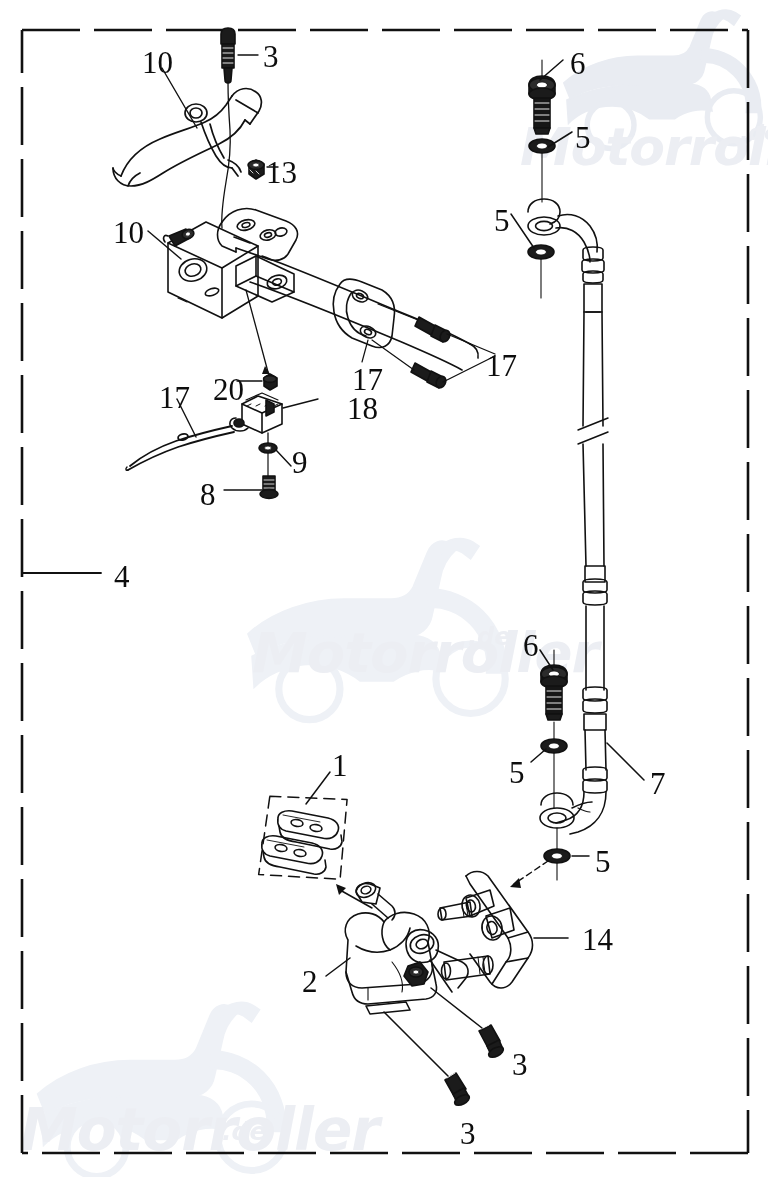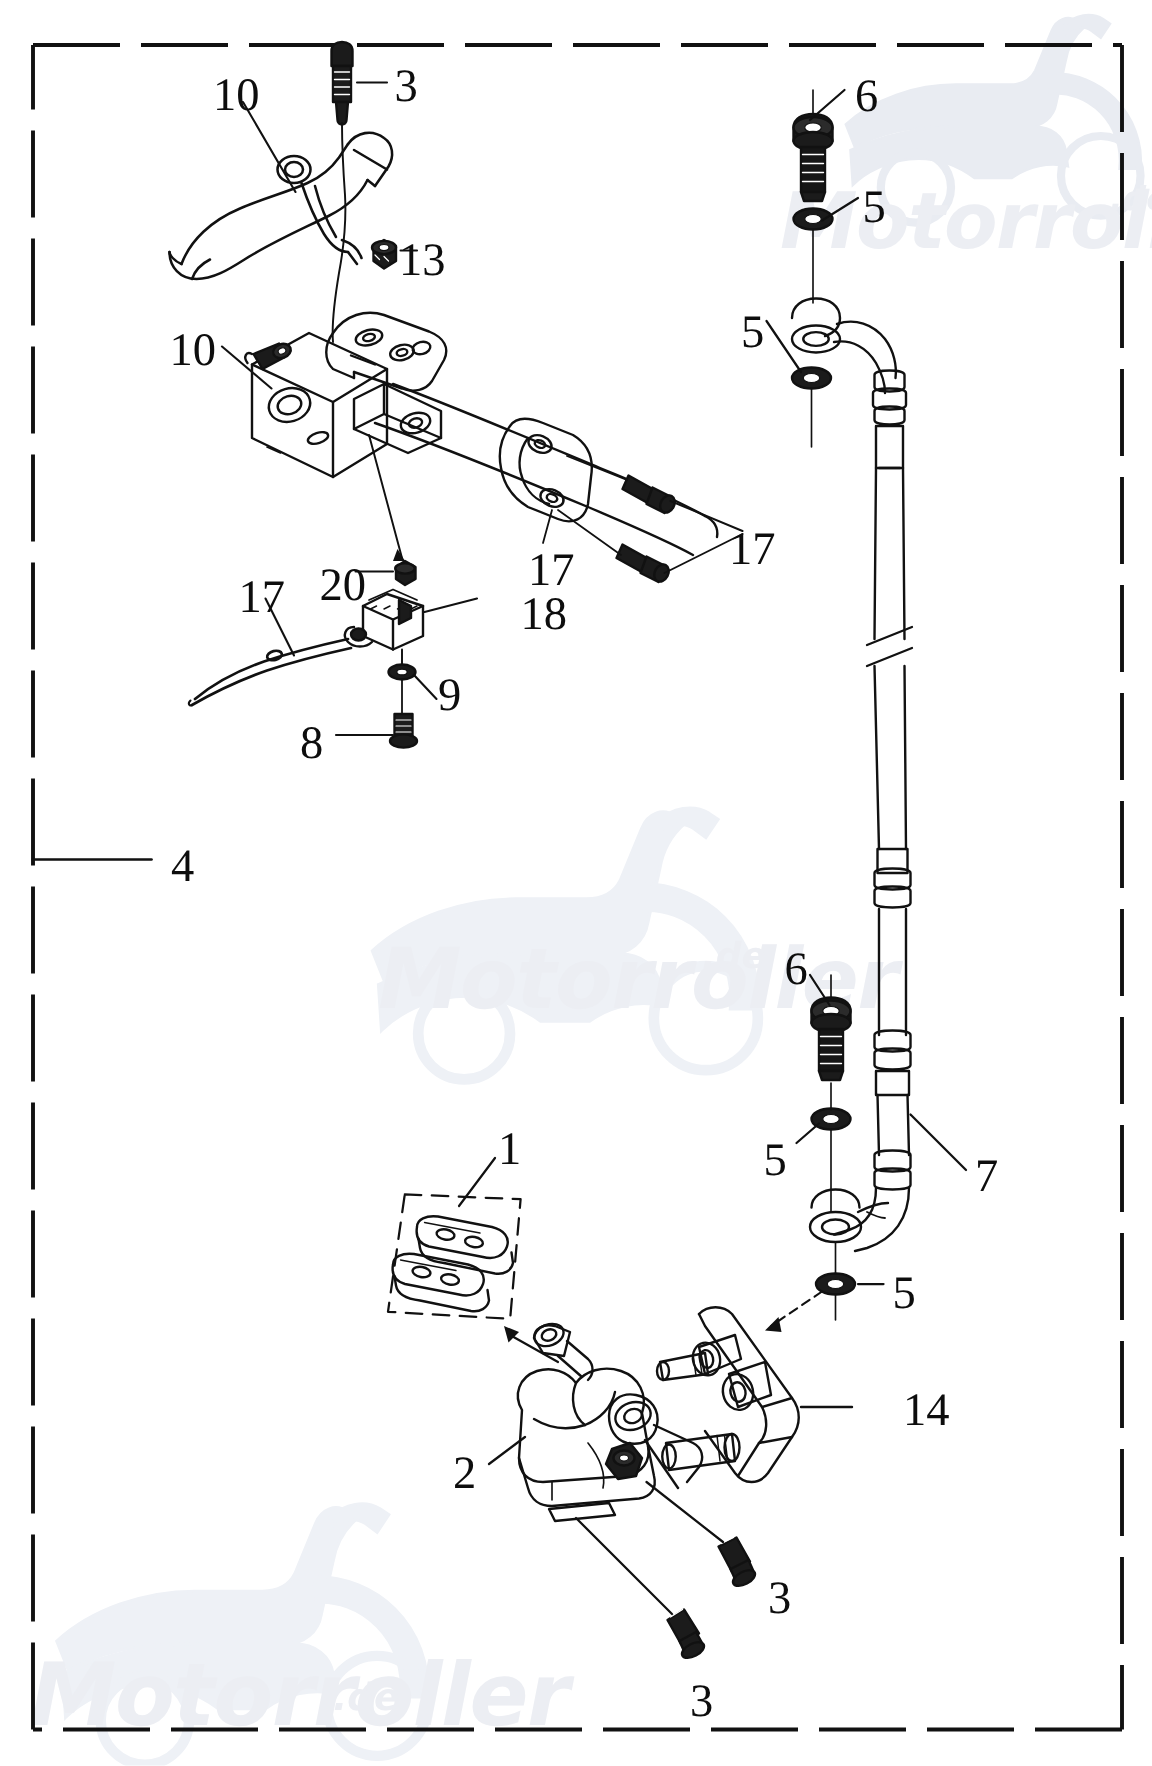--- a/index.html
+++ b/index.html
@@ -477,18 +477,18 @@
   <div class="lbl" style="left:159px;top:382px;">17</div>
   <div class="lbl" style="left:303px;top:393px;margin-left:44px;">18</div>
   <div class="lbl" style="left:292px;top:447px;">9</div>
   <div class="lbl" style="left:200px;top:479px;">8</div>
   <div class="lbl" style="left:114px;top:561px;">4</div>
   <div class="lbl" style="left:523px;top:630px;">6</div>
   <div class="lbl" style="left:650px;top:768px;">7</div>
   <div class="lbl" style="left:509px;top:757px;">5</div>
   <div class="lbl" style="left:332px;top:750px;">1</div>
   <div class="lbl" style="left:595px;top:846px;">5</div>
-  <div class="lbl" style="left:602px;top:924px;">14</div>
+  <div class="lbl" style="left:582px;top:924px;">14</div>
   <div class="lbl" style="left:302px;top:966px;">2</div>
   <div class="lbl" style="left:512px;top:1049px;">3</div>
   <div class="lbl" style="left:460px;top:1118px;">3</div>
 
 </div>
 
 </body></html>

